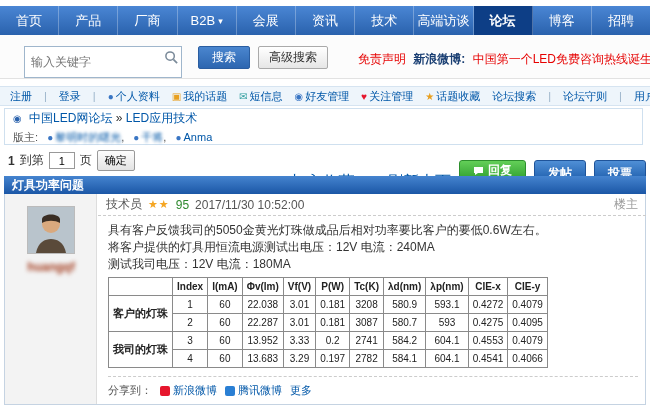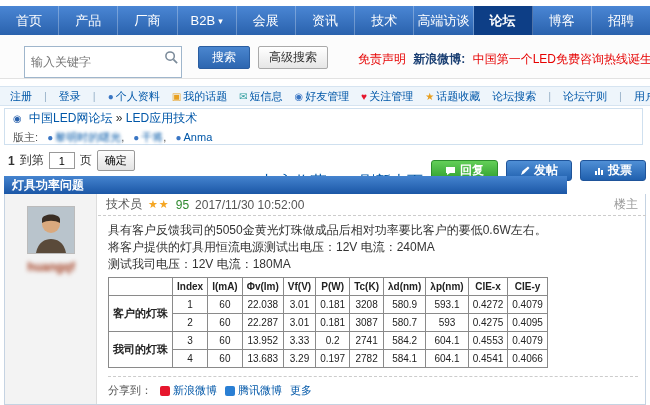--- a/index.html
+++ b/index.html
@@ -65,25 +65,25 @@
   .pg-input { width:26px; height:17px; border:1px solid #999; text-align:center;
     font-size:11px; font-family:inherit; }
   .btn-small { font-size:11px; padding:2px 7px; background:linear-gradient(#fdfdfd,#e3e3e3);
     border:1px solid #999; border-radius:2px; cursor:pointer; font-family:inherit; }
   .pager-right { position:absolute; right:0; top:0; display:flex; align-items:center; gap:8px; }
   .tool-link { color:#0157a8; font-size:16px; cursor:pointer; display:flex; align-items:center; gap:11px;margin-top:24px; }
   .pill { height:21px; border-radius:3px; color:#fff; font-weight:bold; font-size:12px;
     display:inline-flex; align-items:center; padding:0 13px; gap:4px; cursor:pointer;
     border:1px solid transparent; font-family:inherit; }
   .pill-green { background:linear-gradient(#63cf58,#2f9e2f); border-color:#2c8f2c; }
-  .pill-blue  { background:linear-gradient(#4f8fd6,#2060ae); border-color:#1f549a; }
+  .pill-blue  { background:linear-gradient(#4f8fd6,#2060ae); border-color:#1f549a;flex-direction:column; }
   .pill .picon { font-size:11px; font-weight:normal; }
 
   
-  .threadbar { position:absolute; top:176px; left:4px; width:563px; height:18px;
+  .threadbar { position:absolute; top:176px; left:4px; width:642px; height:18px;
     background:linear-gradient(#4584cf,#1b57a6); color:#fff; font-weight:bold;
     font-size:12px; line-height:18px; padding-left:8px; }
 
   
   .post { position:absolute; top:194px; left:4px; width:642px; height:211px;
     border:1px solid #c5d3e2; border-top:none; background:#fff; }
   .post-left { position:absolute; left:0; top:0; width:92px; height:100%;
     background:#f3f3f3; border-right:1px solid #ddd; }
   .avatar { position:absolute; left:22px; top:12px; width:48px; height:48px;
     border:1px solid #bbb; background:#cfd8df; overflow:hidden; }

